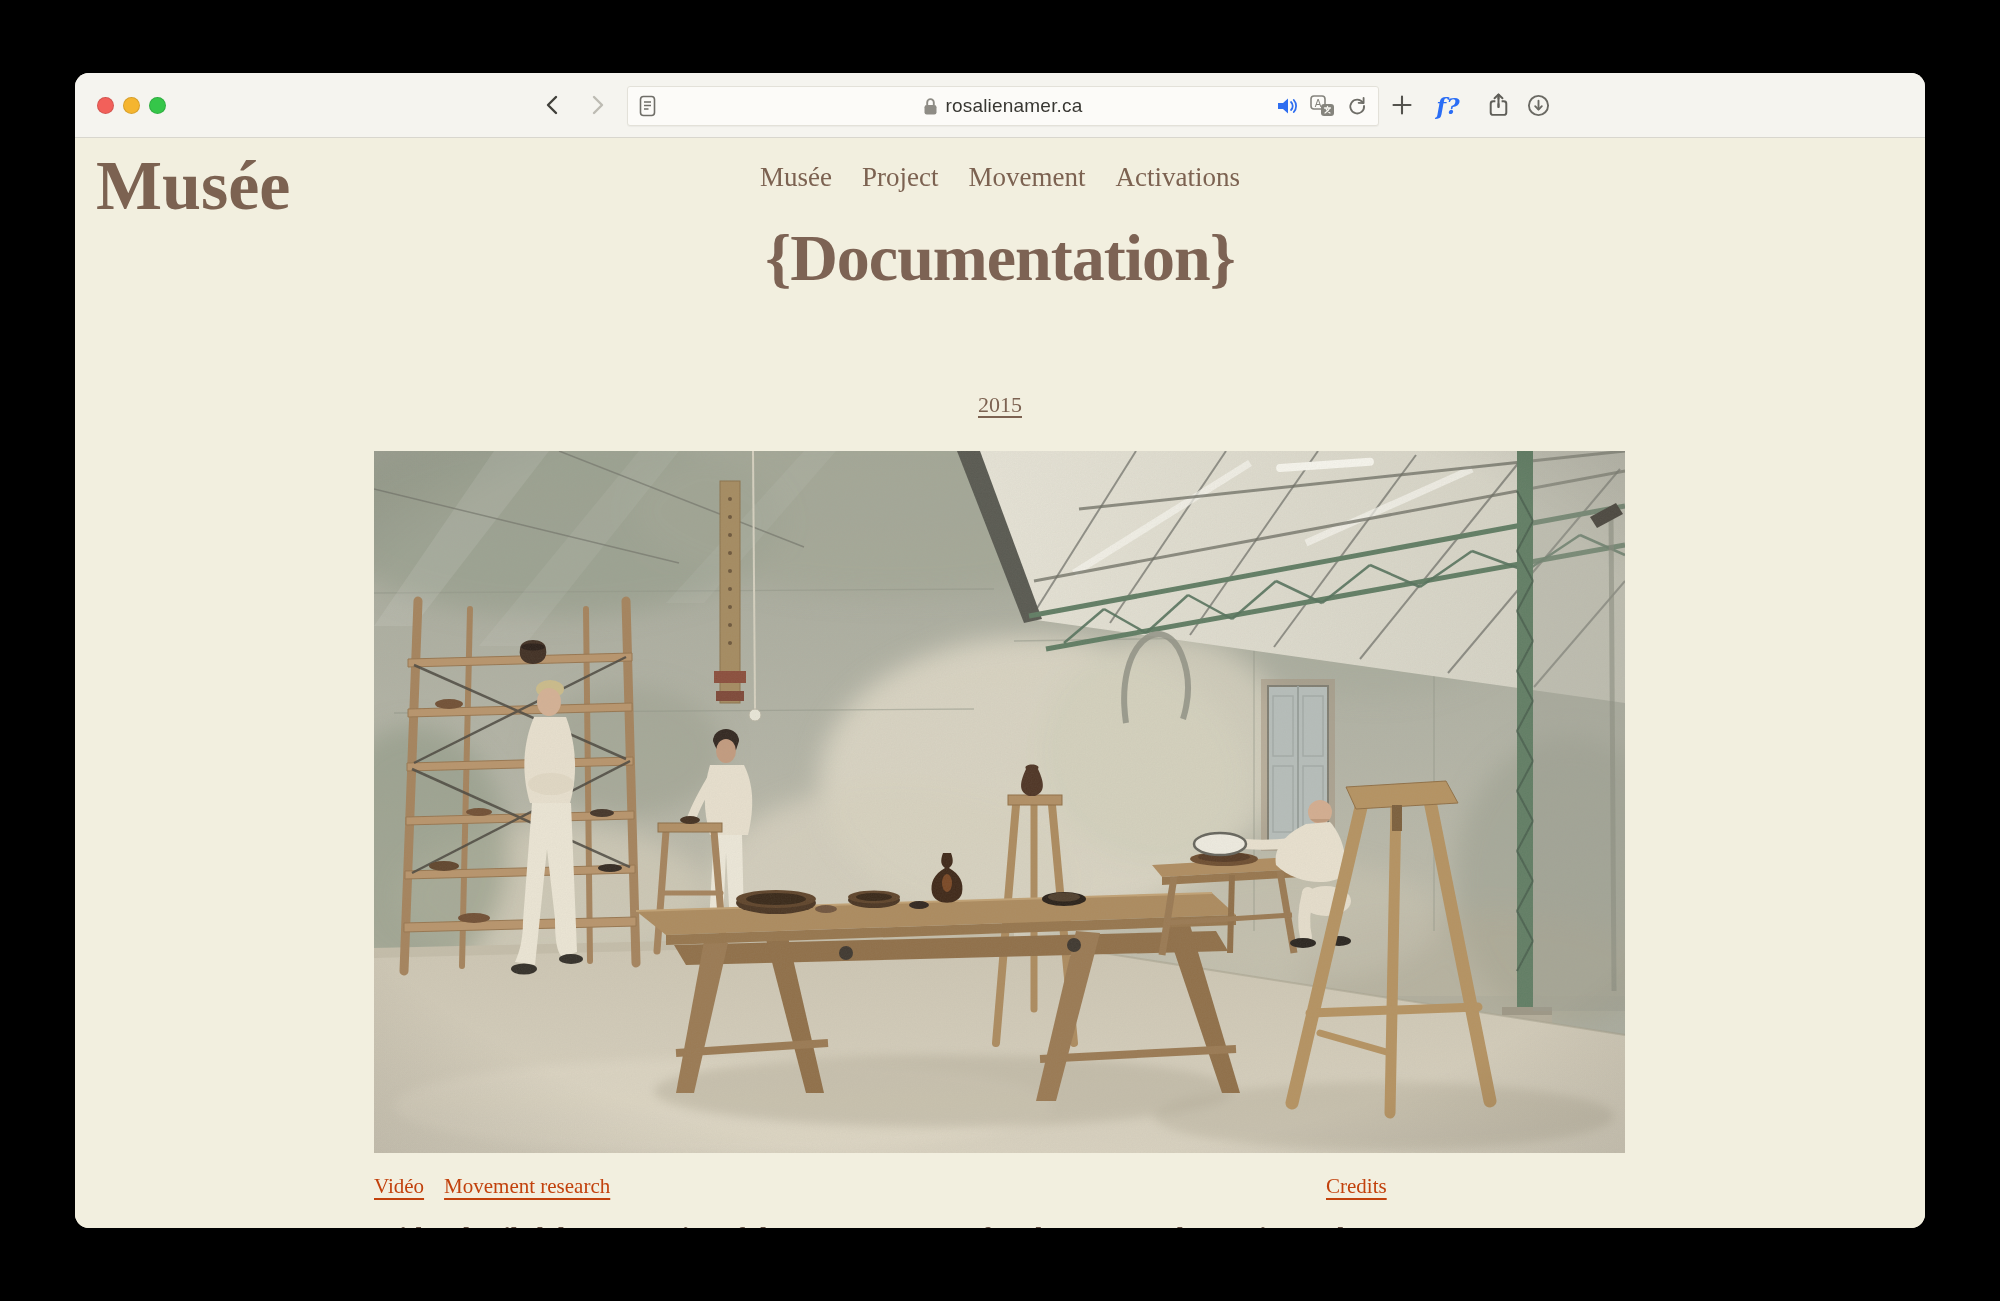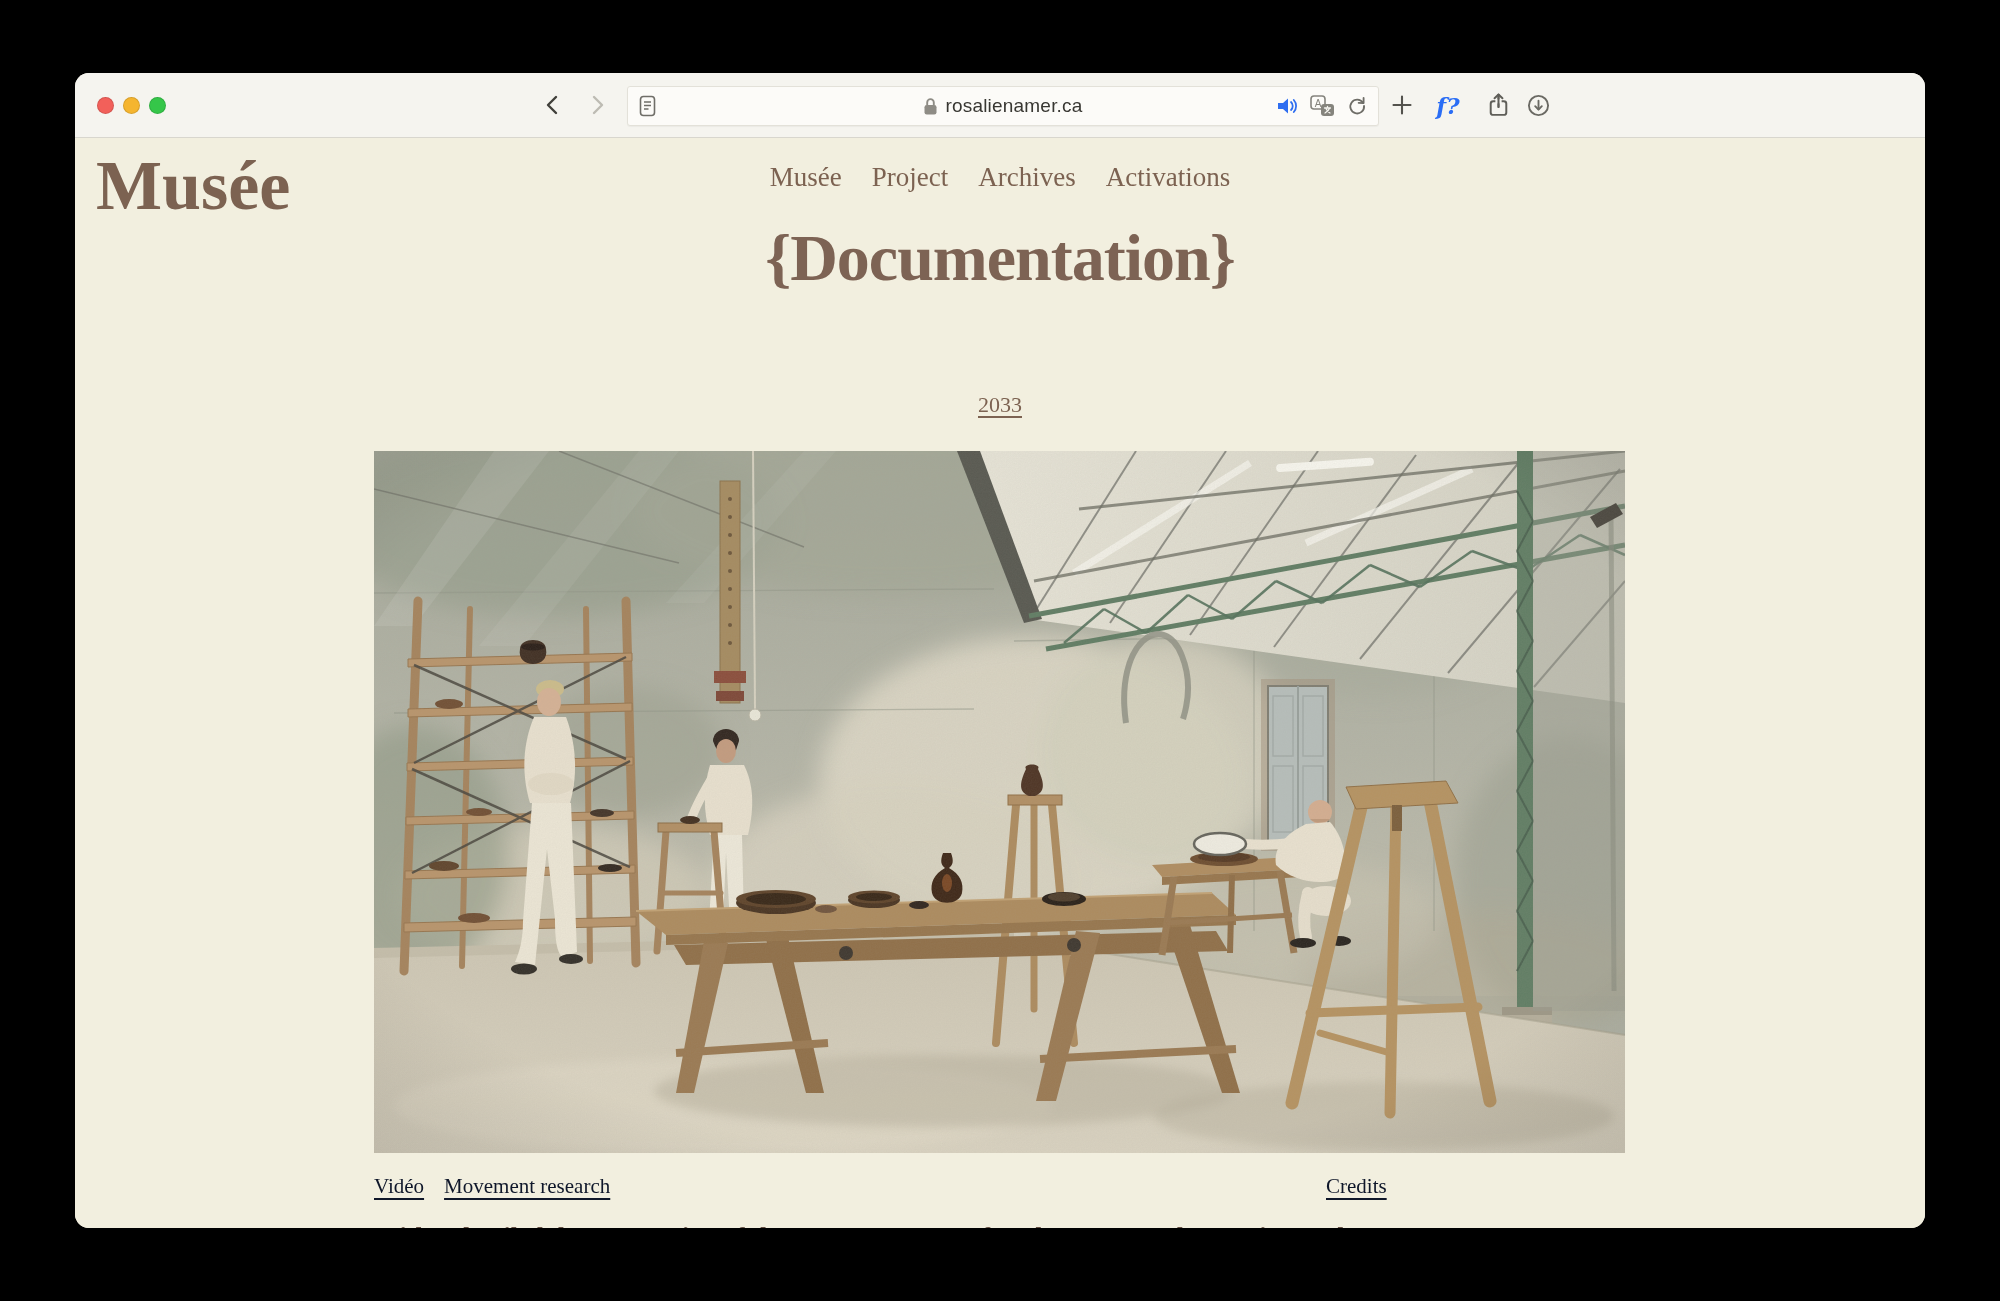--- a/index.html
+++ b/index.html
@@ -41,21 +41,21 @@
   .l3 .ch:nth-child(5){transform:translateY(-15px) translateX(5px)}
   .mainnav{position:absolute;left:0;top:24px;width:100%;display:flex;justify-content:center;gap:30px;}
   .mainnav a{font-size:27px;color:#7c6251;text-decoration:none;cursor:pointer;}
   .title{position:absolute;left:0;top:84px;width:100%;text-align:center;font-weight:bold;
          font-size:66px;line-height:72px;letter-spacing:-1px;color:#7d6354;}
   .year{position:absolute;left:0;top:254px;width:100%;text-align:center;}
   .year a{font-size:22px;color:#7c6251;text-decoration:underline;text-underline-offset:4px;cursor:pointer;}
   .hero{position:absolute;left:299px;top:313px;width:1251px;height:702px;overflow:hidden;background:#b3b5a7;}
   .linksrow{position:absolute;left:299px;top:1036px;width:1251px;height:30px;}
   .leftlinks{position:absolute;left:0;top:0;display:flex;gap:20px;}
-  .linksrow a{font-size:21px;color:#0f172a;text-decoration:underline;text-underline-offset:5px;
+  .linksrow a{font-size:21px;color:#c2410c;text-decoration:underline;text-underline-offset:5px;
               text-decoration-thickness:1.5px;cursor:pointer;white-space:nowrap;}
   .credits{position:absolute;left:952px;top:0;}
   .para{position:absolute;left:299px;top:1084px;width:1260px;font-weight:bold;font-size:26px;color:#655043;white-space:nowrap;}
 </style>
 </head>
 <body>
 
 <div class="stage">
   <div class="window">
 
@@ -139,30 +139,30 @@
 
     <div class="page">
 
       <div class="logo">
         <div class="logo-line l1"><span class="ch">M</span><span class="ch">u</span><span class="ch">s</span><span class="ch">é</span><span class="ch">e</span></div>
       </div>
 
       <nav class="mainnav">
         <a>Musée</a>
         <a>Project</a>
-        <a>Archives</a>
+        <a>Movement</a>
         <a>Activations</a>
       </nav>
 
       <div class="title">
         <div>{Documentation}</div>
       </div>
 
       <div class="year">
-        <a>2033</a>
+        <a>2015</a>
       </div>
 
       <div class="hero">
         <svg width="1251" height="702" viewBox="0 0 1251 702">
           <defs>
             <linearGradient id="wallg" x1="0" y1="0" x2="0" y2="1">
               <stop offset="0" stop-color="#a6a99b"></stop>
                 <stop offset=".55" stop-color="#b4b5a7"></stop>
                 <stop offset="1" stop-color="#c4c1b0"></stop>
             </linearGradient>

